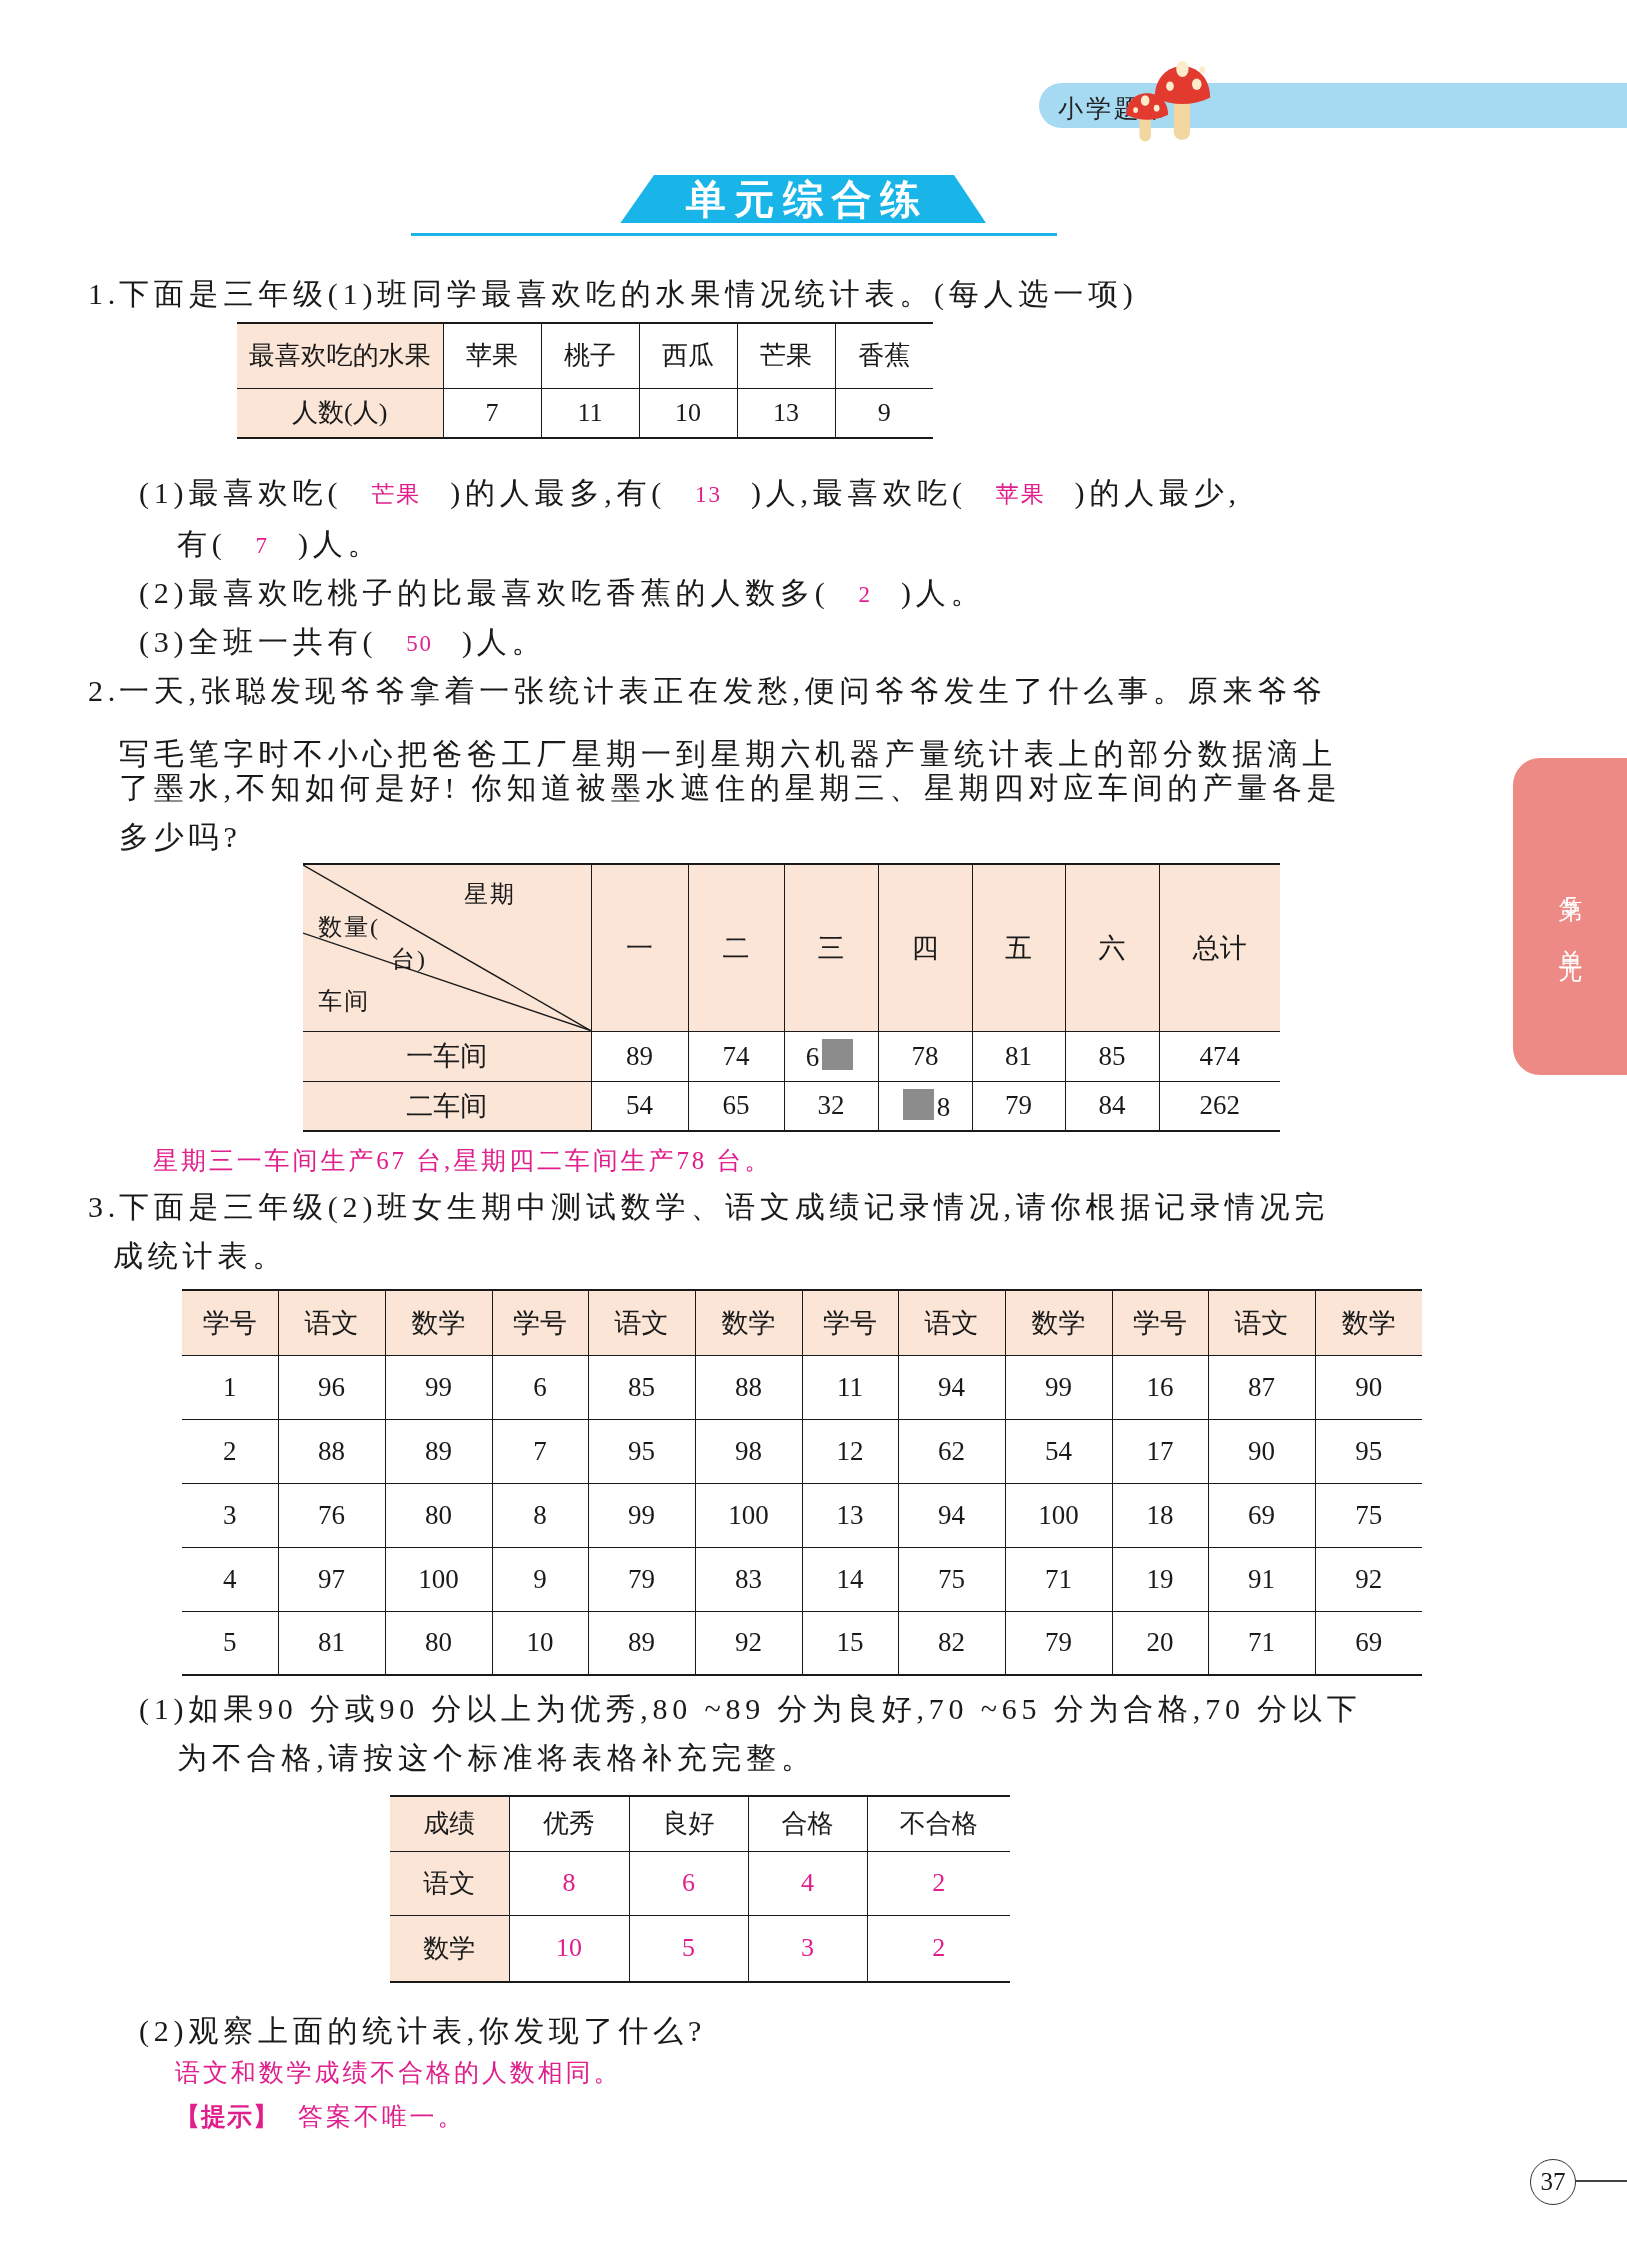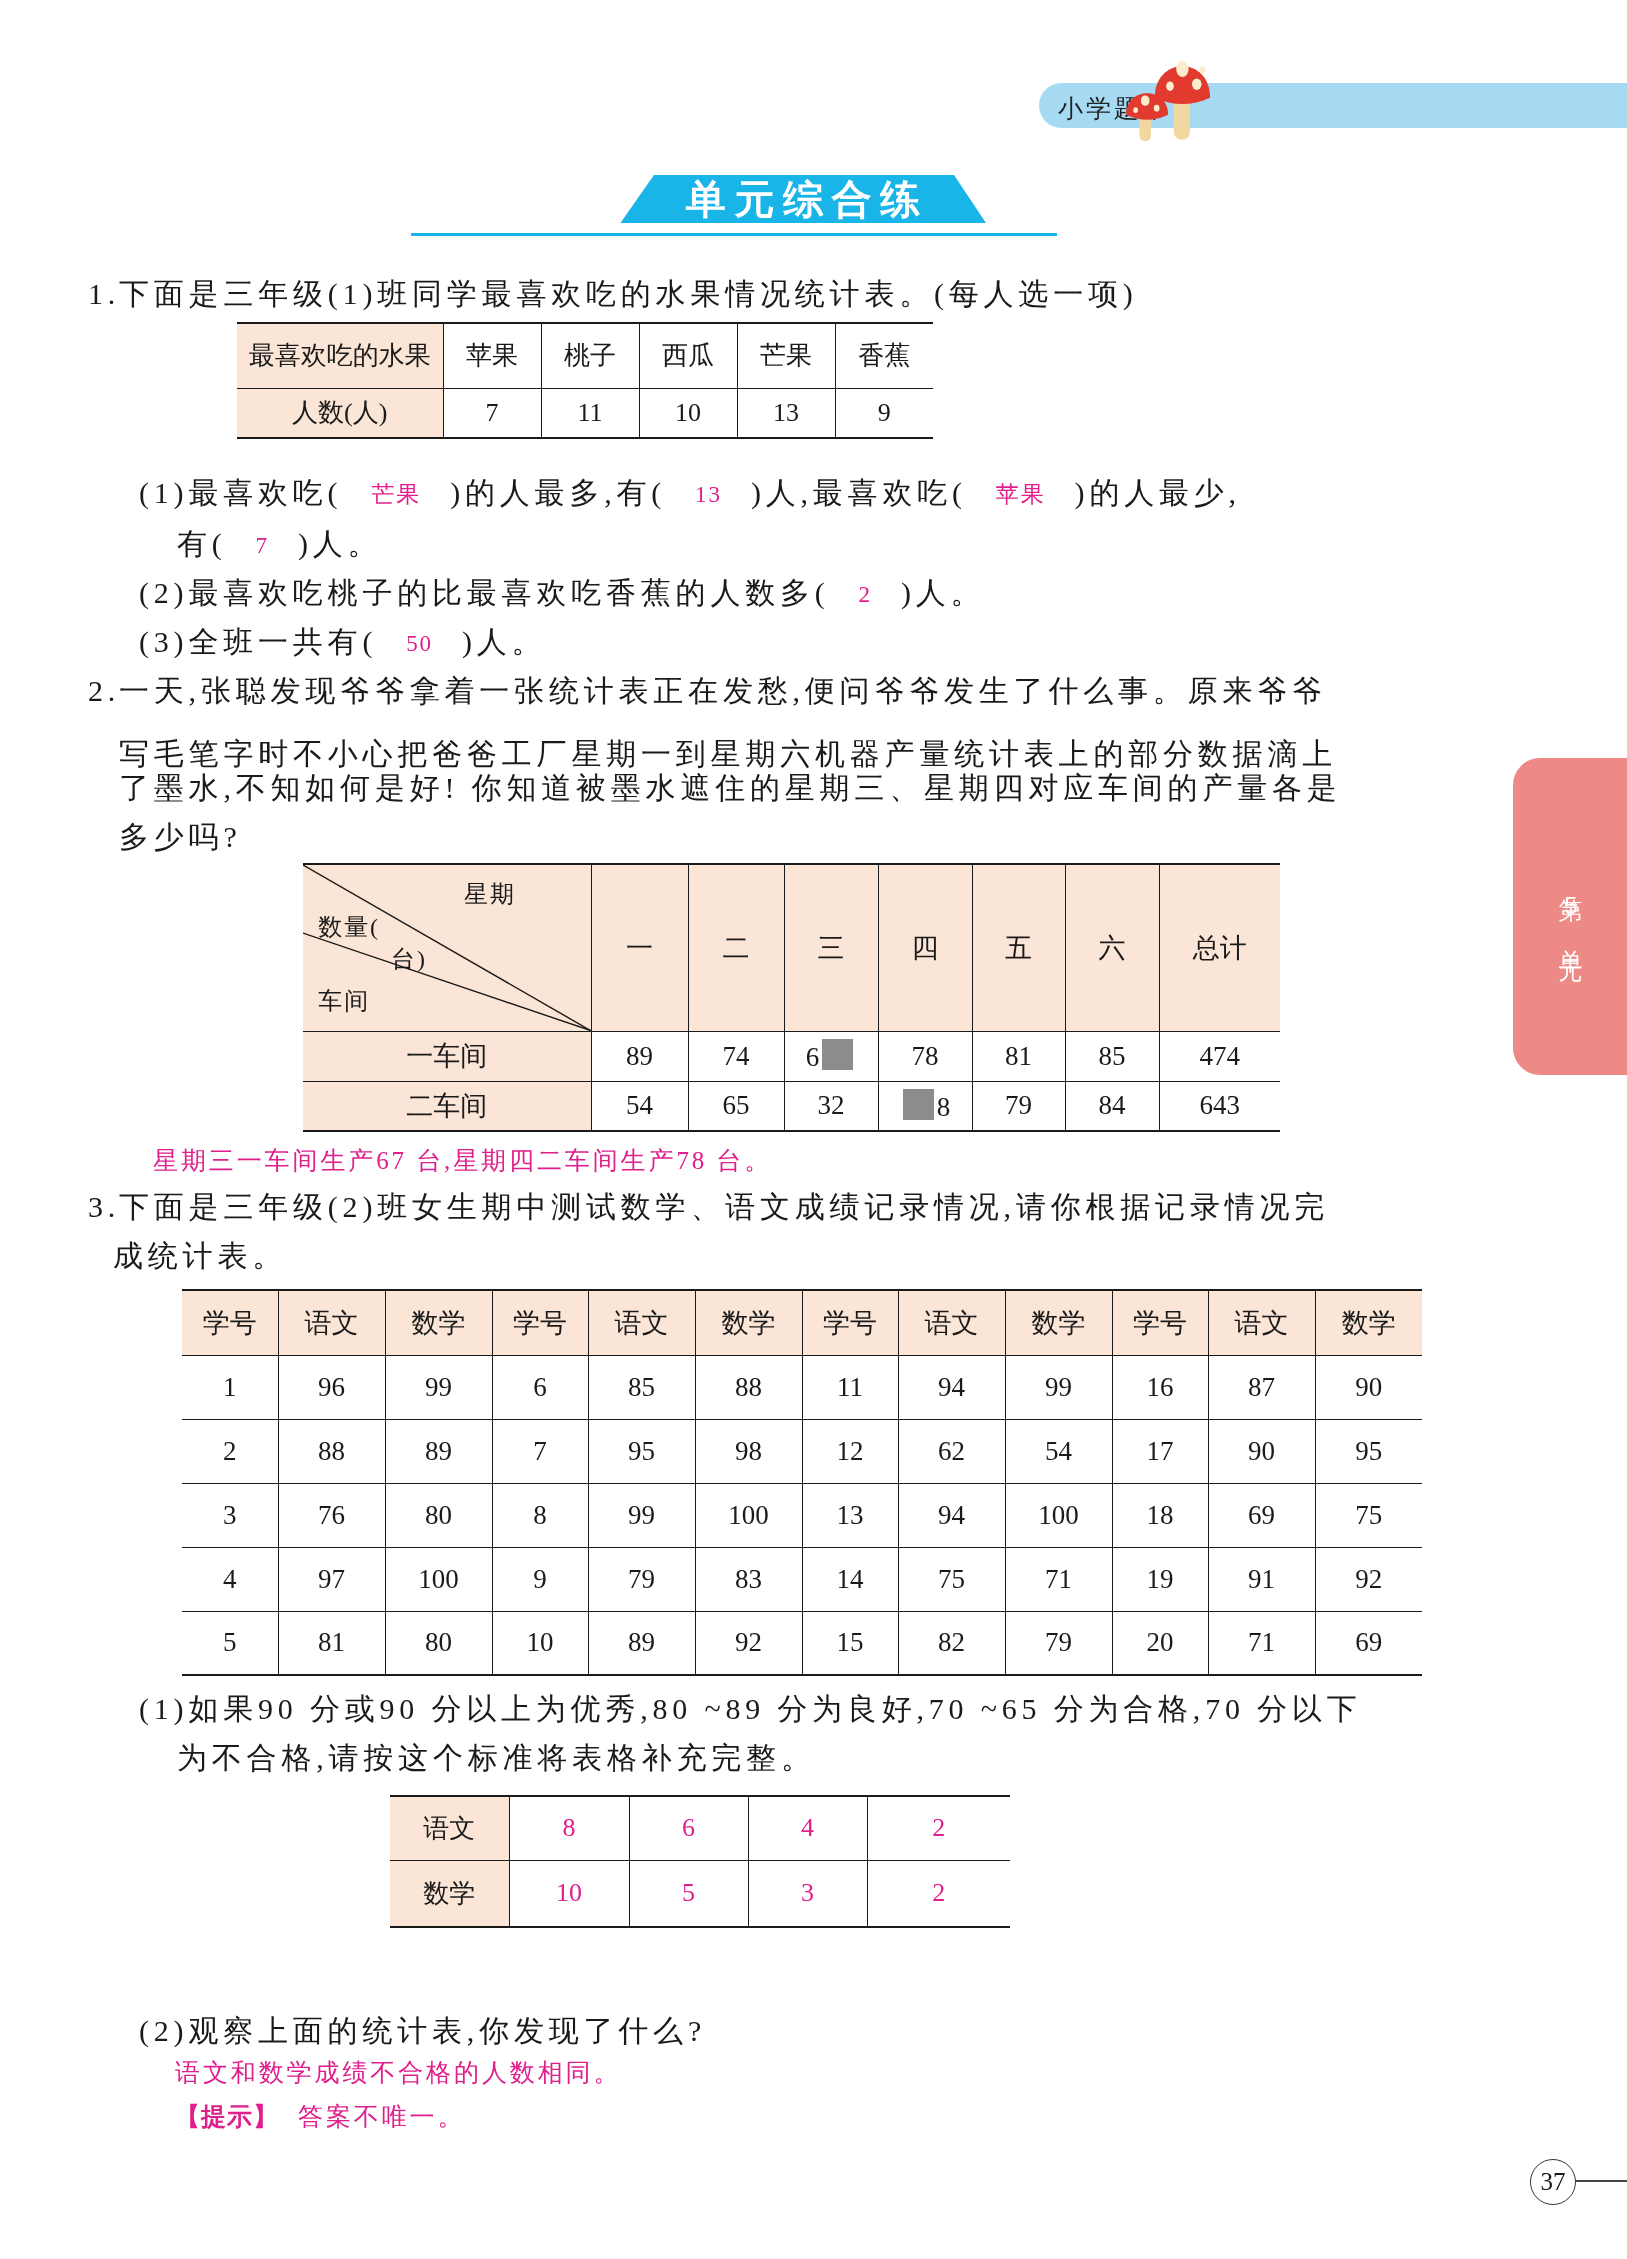--- a/index.html
+++ b/index.html
@@ -185,21 +185,21 @@
         <td>474</td>
       </tr>
       <tr style="height:50px">
         <td class="peach">二车间</td>
         <td>54</td>
         <td>65</td>
         <td>32</td>
         <td><span class="blot"></span><span>8</span></td>
         <td>79</td>
         <td>84</td>
-        <td>643</td>
+        <td>262</td>
       </tr>
     </tbody>
       </table>
   </div>
 
   <div class="pinkline" style="left:153px;top:1145px;">星期三一车间生产67 台,星期四二车间生产78 台。</div>
 
   <div class="line" style="left:88px;top:1188px;">3.</div>
   <div class="line" style="left:119px;top:1188px;">下面是三年级(2)班女生期中测试数学、语文成绩记录情况,请你根据记录情况完</div>
   <div class="line" style="left:113px;top:1237px;">成统计表。</div>
@@ -315,20 +315,27 @@
   <div class="abs" style="left:390px;top:1795px;">
     <table class="tbl">
       <colgroup>
           <col style="width:119px">
           <col style="width:120px">
           <col style="width:119px">
           <col style="width:119px">
           <col style="width:143px">
         </colgroup>
       <tbody>
+          <tr style="height:55px">
+        <td class="peach">成绩</td>
+      <td>优秀</td>
+            <td>良好</td>
+            <td>合格</td>
+            <td>不合格</td>
+          </tr>
       <tr style="height:64px">
         <td class="peach">语文</td>
       <td class="pink-val">8</td>
             <td class="pink-val">6</td>
             <td class="pink-val">4</td>
             <td class="pink-val">2</td>
           </tr>
       <tr style="height:67px">
         <td class="peach">数学</td>
       <td class="pink-val">10</td>

